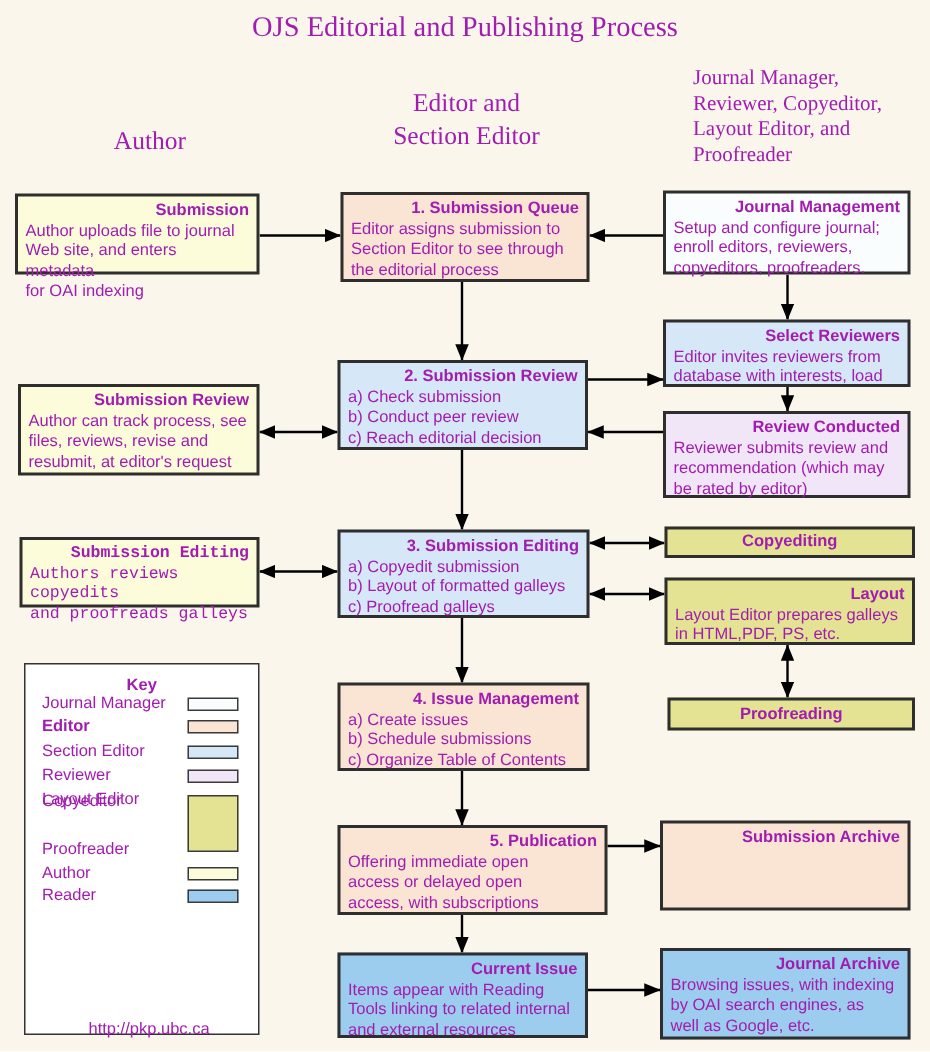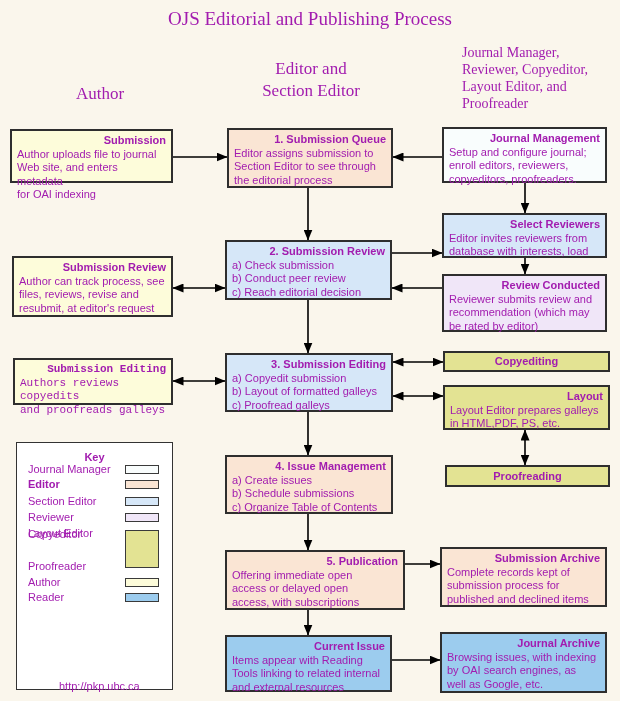--- a/index.html
+++ b/index.html
@@ -184,23 +184,20 @@
 in HTML,PDF, PS, etc.</div>
   </div>
   <div class="fbox role-copyeditor-group title-only pos-copyediting">
     <div class="fbox-title">Copyediting</div>
   </div>
   <div class="fbox role-copyeditor-group title-only pos-proofreading">
     <div class="fbox-title">Proofreading</div>
   </div>
   <div class="fbox role-editor pos-submission-archive">
     <div class="fbox-title">Submission Archive</div>
-    <div class="fbox-body preline">Complete records kept of
-submission process for
-published and declined items</div>
   </div>
   <div class="fbox role-reader pos-journal-archive">
     <div class="fbox-title">Journal Archive</div>
     <div class="fbox-body preline">Browsing issues, with indexing
 by OAI search engines, as
 well as Google, etc.</div>
   </div>
 
   <div class="keybox">
     <div class="key-title">Key</div>

